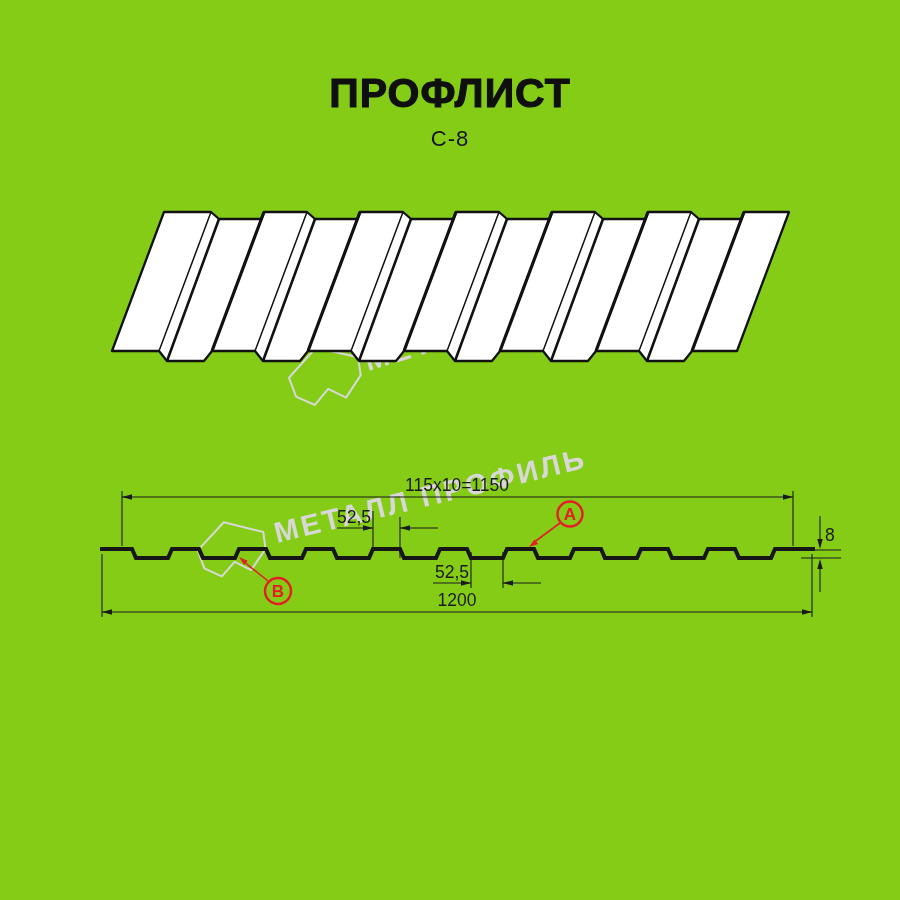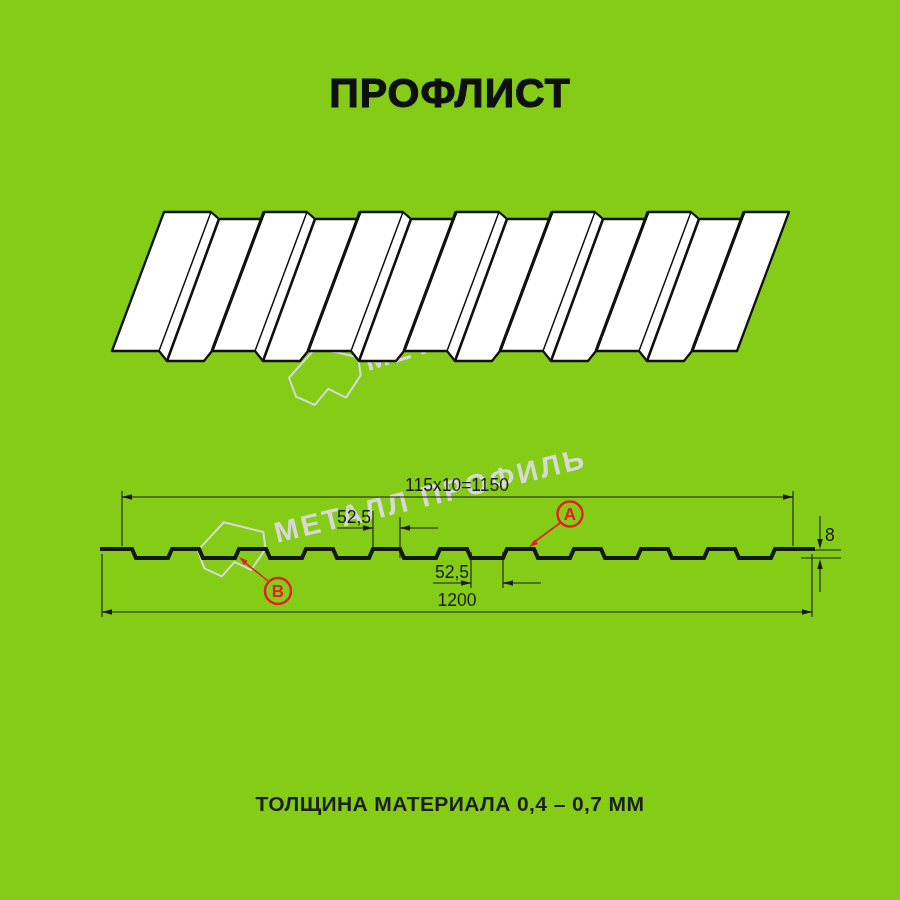--- a/index.html
+++ b/index.html
@@ -21,20 +21,21 @@
   .red-ln{stroke:var(--red,#e31e24);fill:none;}
   .red-fill{fill:var(--red,#e31e24);stroke:none;}
   .label-letter{font-size:17px;font-weight:700;fill:var(--red,#e31e24);text-anchor:middle;}
 </style>
 </head>
 <body>
 
 <div id="page">
 
   <div class="title">ПРОФЛИСТ</div>
+  <div class="subtitle">С-8</div>
 
   <svg width="900" height="900" viewBox="0 0 900 900">
 
     <g>
       <path class="wm-logo" transform="translate(289,344) rotate(-15 37 29)" d="M0,24 L34,2 L72,22 L70,40 L50,58 L35,45 L18,57 L2,44 Z"></path>
       <text class="wm-text" x="368" y="371" transform="rotate(-16.7 368 371)">МЕТАЛЛ ПРОФИЛЬ</text>
     </g>
 
     <g stroke="#111" fill="#ffffff" stroke-linejoin="round">
       <path id="sheet-outline" stroke-width="2.3" fill="#ffffff" d="M112,351 L159,351 L167,361 L204,361 L212,351 L255,351 L263,361 L300,361 L308,351 L351,351 L359,361 L396,361 L404,351 L447,351 L455,361 L492,361 L500,351 L543,351 L551,361 L588,361 L596,351 L639,351 L647,361 L684,361 L692,351 L737,351 L789,212 L744,212 L741.4,219 L699,219 L691,212 L648,212 L645.4,219 L603,219 L595,212 L552,212 L549.4,219 L507,219 L499,212 L456,212 L453.4,219 L411,219 L403,212 L360,212 L357.4,219 L315,219 L307,212 L264,212 L261.4,219 L219,219 L211,212 L164,212 Z"></path>
@@ -108,14 +109,13 @@
     </g>
 
     <g>
       <line class="red-ln" x1="268" y1="581" x2="243" y2="561" stroke-width="1.6"></line>
       <polygon class="red-fill" points="239,557 247.7,560.7 244.2,565"></polygon>
       <circle class="red-ln" cx="278" cy="591" r="13" stroke-width="2.4"></circle>
       <text class="label-letter" x="278" y="597" font-size="18">В</text>
     </g>
   </svg>
 
-  <div class="footer-note">ТОЛЩИНА МАТЕРИАЛА 0,4 – 0,7 ММ</div>
 </div>
 
 </body></html>

